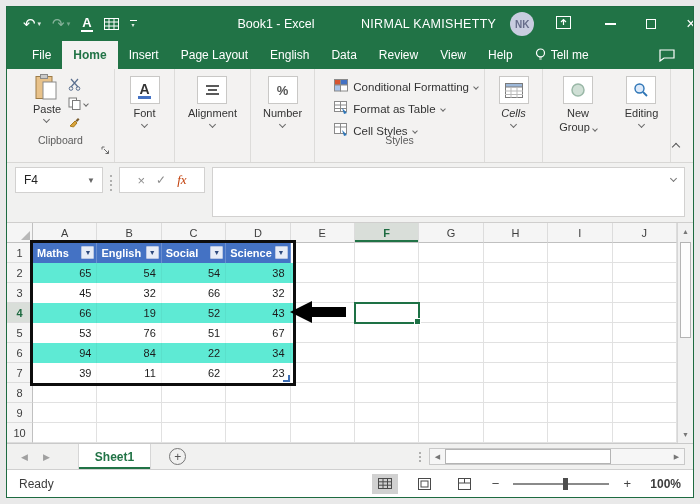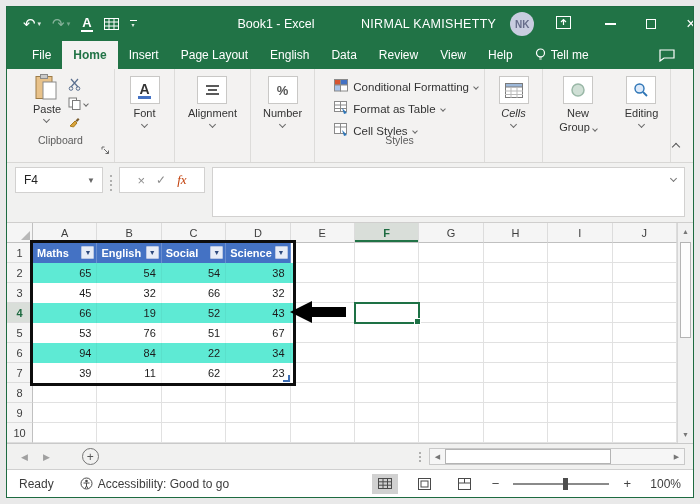--- a/index.html
+++ b/index.html
@@ -145,21 +145,21 @@
   .statusbar{height:28px;flex:none;background:#fff;border-top:1px solid #d0d0d0;display:flex;
     align-items:center;font-size:12px;color:#3c3c3c;padding:0 12px;}
   .st-ready{margin-right:26px;}
   .st-access{display:flex;align-items:center;gap:5px;}
   .st-right{margin-left:auto;display:flex;align-items:center;gap:14px;}
   .viewbtn{width:26px;height:20px;display:flex;align-items:center;justify-content:center;}
   .viewbtn.active{background:#d1d1d1;}
   .zoomtrack{width:96px;height:2px;background:#8a8a8a;position:relative;}
   .zoomthumb{position:absolute;left:52%;top:-5px;width:5px;height:12px;background:#4d4d4d;}
   .zsign{font-size:13px;color:#444;line-height:1;}
-  .zoompct{width:36px;text-align:right;}
+  .zoompct{width:36px;text-align:right;font-weight:bold;}
 </style>
 </head>
 <body>
 
 <div class="window">
 
   <div class="titlebar">
     <div class="qat">
       <span class="ico">↶<span class="carat">▾</span></span>
       <span class="ico dim">↷<span class="carat">▾</span></span>
@@ -626,46 +626,39 @@
       <div class="vs-thumb"></div>
       <div class="vs-btn down">▼</div>
     </div>
   </div>
 
   <div class="sheetbar">
     <div class="snav">
       <span>◀</span>
       <span>▶</span>
     </div>
+    <div class="sheettab">Sheet1</div>
     <div class="addsheet">+</div>
     <div class="sb-spacer"></div>
     <div class="sb-dots">
         <i></i>
         <i></i>
         <i></i>
       </div>
     <div class="hscroll">
       <span class="hs-btn">◀</span>
       <span class="hs-track">
           <span class="hs-thumb"></span>
         </span>
       <span class="hs-btn">▶</span>
     </div>
   </div>
 
   <div class="statusbar">
     <span class="st-ready">Ready</span>
-    <span class="st-access">
-      <svg width="13" height="13" viewBox="0 0 13 13">
-        <circle cx="6.5" cy="6.5" r="5.5" fill="none" stroke="#4a4a4a"></circle>
-        <circle cx="6.5" cy="4" r="1.3" fill="#4a4a4a"></circle>
-        <path d="M3.5 6 H9.5 M6.5 6 V9 M6.5 9 L5 11.5 M6.5 9 L8 11.5" stroke="#4a4a4a" fill="none"></path>
-      </svg>
-      <span>Accessibility: Good to go</span>
-    </span>
     <span class="st-right">
       <span class="viewbtn active">
         <svg width="14" height="11" viewBox="0 0 14 11">
             <rect x="0.5" y="0.5" width="13" height="10" fill="none" stroke="#4a4a4a"></rect>
             <line x1="5" y1="0" x2="5" y2="11" stroke="#4a4a4a"></line>
             <line x1="9.5" y1="0" x2="9.5" y2="11" stroke="#4a4a4a"></line>
             <line x1="0" y1="3.8" x2="14" y2="3.8" stroke="#4a4a4a"></line>
             <line x1="0" y1="7.2" x2="14" y2="7.2" stroke="#4a4a4a"></line>
           </svg>
       </span>

